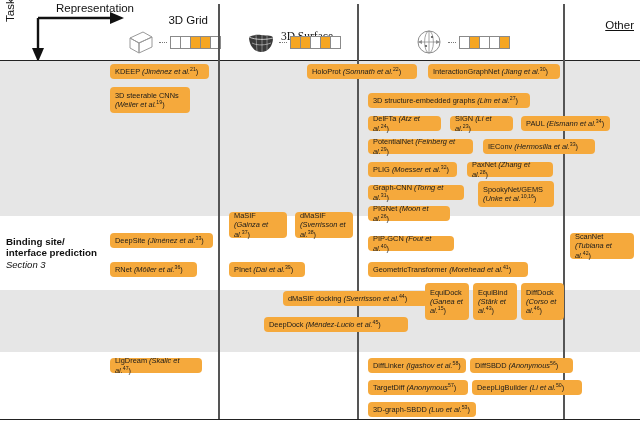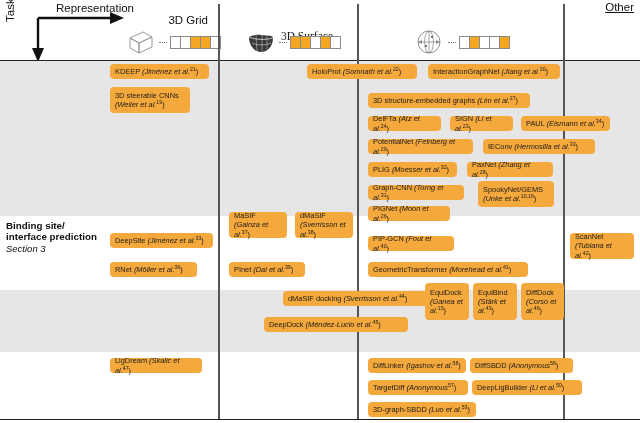--- a/index.html
+++ b/index.html
@@ -56,21 +56,21 @@
     <polygon points="110,12 124,18 110,24" fill="#111"></polygon>
     <line x1="38" y1="18" x2="38" y2="48" stroke="#111" stroke-width="2.4"></line>
     <polygon points="32,48 44,48 38,62" fill="#111"></polygon>
   </svg>
   <div class="axis-rep">Representation</div>
   <div class="axis-task">Task</div>
 
   <div class="col-head" style="left:128px;top:14px;width:80px;">3D Grid</div>
   <div class="col-head" style="left:243px;top:30px;width:90px;font-family:Liberation Serif, serif;">3D Surface</div>
   <div class="col-head" style="left:427px;top:14px;width:110px;margin-top:44px;">3D Graph</div>
-  <div class="col-head" style="left:568px;top:1px;width:66px;text-decoration:underline;">Other</div>
+  <div class="col-head" style="left:568px;top:19px;width:66px;text-decoration:underline;">Other</div>
 
   <div class="icon-row" style="left:126px;top:29px;">
     <svg width="30" height="26">
       <polygon points="4,9 17,3 26,8 13,14" fill="none" stroke="#9a9a9a" stroke-width="1"></polygon>
       <polygon points="4,9 13,14 13,24 4,19" fill="none" stroke="#9a9a9a" stroke-width="1"></polygon>
       <polygon points="13,14 26,8 26,18 13,24" fill="none" stroke="#9a9a9a" stroke-width="1"></polygon>
     </svg>
     <span class="dash"></span>
     <span class="cells">
       <i class="off"></i>
@@ -122,21 +122,21 @@
   <div class="band" style="top:61px;height:155px;"></div>
   <div class="band" style="top:290px;height:62px;"></div>
 
   <div class="frame-top" style="top:60px;"></div>
   <div class="frame-bot" style="top:419px;"></div>
   <div class="vline" style="left:218px;top:4px;height:415px;"></div>
   <div class="vline" style="left:357px;top:4px;height:415px;"></div>
   <div class="vline" style="left:563px;top:4px;height:415px;"></div>
 
 
-  <div class="rowlab" style="top:220px;">
+  <div class="rowlab" style="top:236px;">
     <span class="t">Binding site/</span>
     <span class="t">interface prediction</span>
     <span class="s">Section 3</span>
   </div>
 
 
 
   <div class="pill" style="left:110px;top:64px;width:99px;height:15px;">
       <span>KDEEP <em>(Jiménez et al.</em><sup>21</sup>)</span>
     </div>

